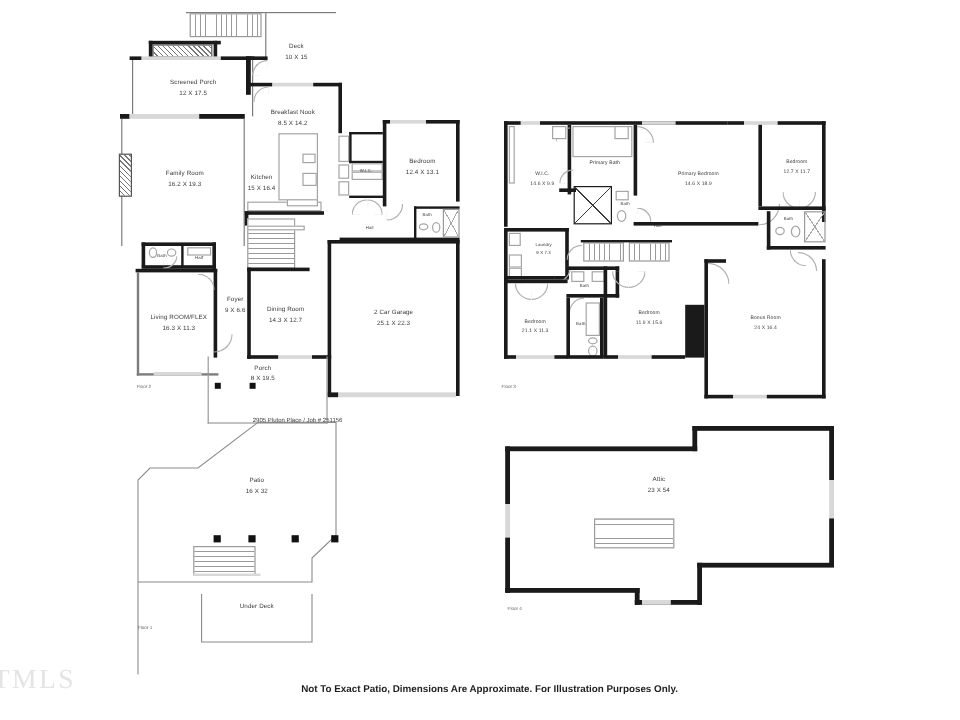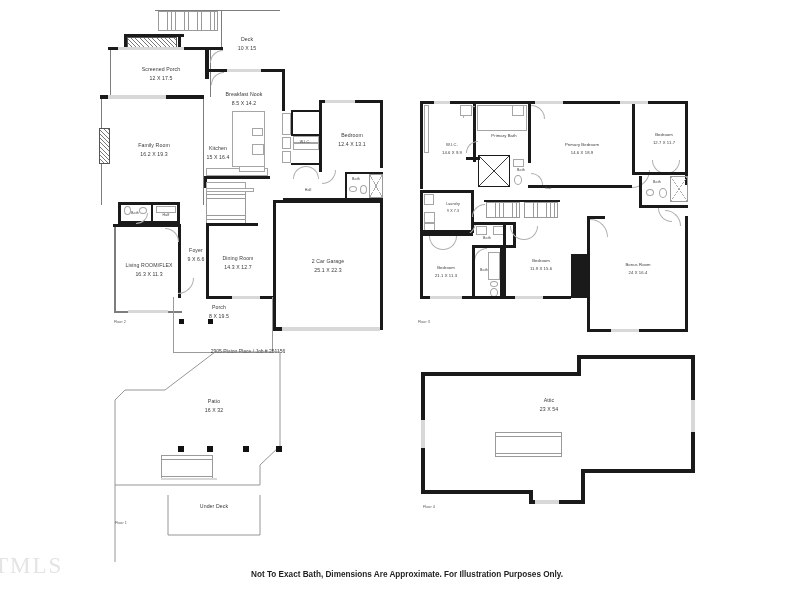--- a/index.html
+++ b/index.html
@@ -550,13 +550,13 @@
     <span class="dim">23 X 54</span>
   </div>
 
   <div class="stairs-v" style="left:95px;top:87px;width:67px;height:25px;"></div>
 
   <div class="floor-tag" style="left:23px;top:160px;">Floor 4</div>
 </div>
 
 <div class="watermark" style="left:-6px;top:553px;">TMLS</div>
 
-<div class="footer-note" style="left:251px;top:570px;">Not To Exact Bath, Dimensions Are Approximate. For Illustration Purposes Only.</div>
+<div class="footer-note" style="left:251px;top:570px;">Not To Exact Patio, Dimensions Are Approximate. For Illustration Purposes Only.</div>
 
 </body></html>

